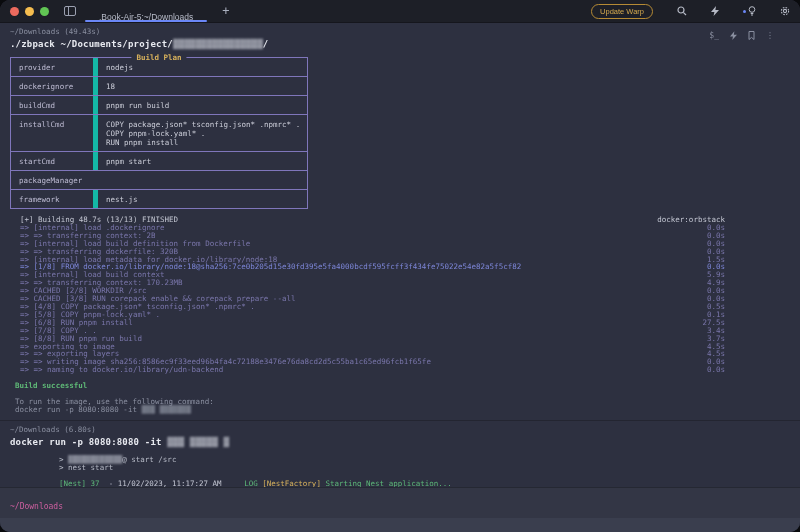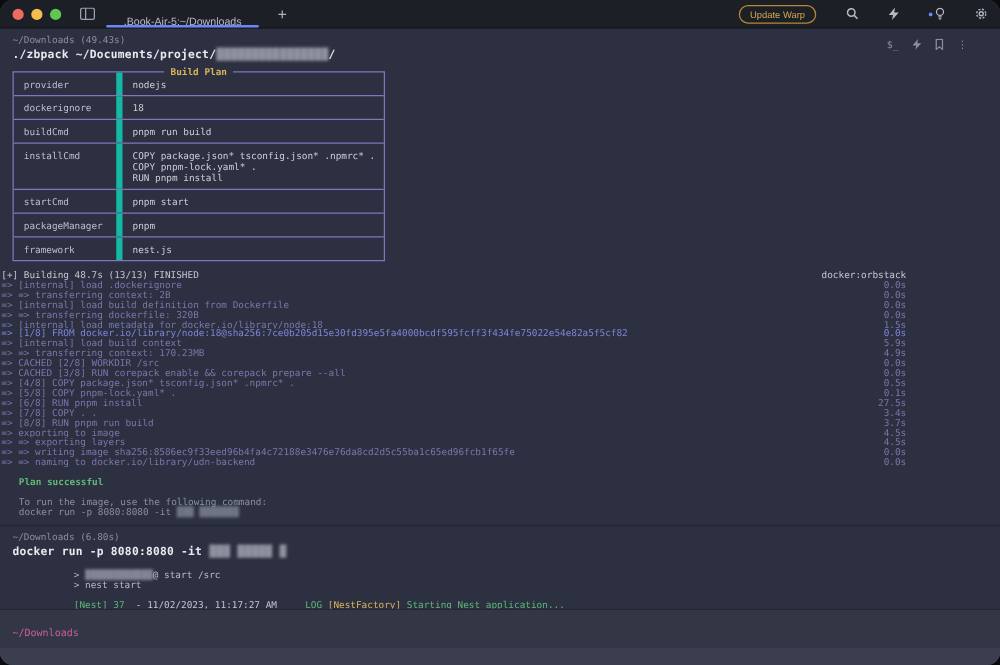--- a/index.html
+++ b/index.html
@@ -32,21 +32,21 @@
   
   .bp{position:relative;margin:8px 0 0 10px;width:296px;border:1px solid #7f76bb;font-size:7.5px;}
   .bp-title{position:absolute;top:-5px;left:50%;transform:translateX(-50%);background:#2d3040;
     padding:0 5px;color:#d8b25c;font-weight:bold;white-space:nowrap;}
   .bp-row{display:flex;border-bottom:1px solid #7f76bb;}
   .bp-row:last-child{border-bottom:none;}
   .bp-key{width:74px;flex-shrink:0;padding:4.5px 0 4.5px 8px;color:#bfbdd4;}
   .bp-val{flex:1;border-left:5px solid #14b8a6;padding:4.5px 0 4.5px 8px;color:#ccced9;
     white-space:pre-line;line-height:9px;}
   
-  .dock{margin-top:7px;padding:0 75px 0 1px;font-size:7.5px;line-height:7.9px;color:#7a76ab;}
+  .dock{margin-top:7px;padding:0 75px 0 20px;font-size:7.5px;line-height:7.9px;color:#7a76ab;}
   .dhead{display:flex;color:#c3c6d2;}
   .dhead .builder{margin-left:auto;}
   .dline{display:flex;}
   .dtext{white-space:pre;overflow:hidden;}
   .dtime{margin-left:auto;padding-left:8px;}
   .blue{color:#7d86d8;}
   .blank{height:7.9px;}
   .success{color:#5fba77;font-weight:bold;padding-left:15px;font-size:7.5px;line-height:7.9px;}
   .dim{color:#8a8fa0;padding-left:15px;font-size:7.5px;line-height:7.9px;white-space:pre;}
   .dim .redact{color:#9aa0ae;}
@@ -155,21 +155,20 @@
         <div class="bp-val">COPY package.json* tsconfig.json* .npmrc* .
 COPY pnpm-lock.yaml* .
 RUN pnpm install</div>
       </div>
       <div class="bp-row">
         <div class="bp-key">startCmd</div>
         <div class="bp-val">pnpm start</div>
       </div>
       <div class="bp-row">
         <div class="bp-key">packageManager</div>
-        <div class="bp-val">pnpm</div>
       </div>
       <div class="bp-row">
         <div class="bp-key">framework</div>
         <div class="bp-val">nest.js</div>
       </div>
     </div>
 
     <div class="dock">
       <div class="dhead">
         <span>[+] Building 48.7s (13/13) FINISHED</span>
@@ -247,21 +246,21 @@
           <span class="dtext">=&gt; =&gt; writing image sha256:8586ec9f33eed96b4fa4c72188e3476e76da8cd2d5c55ba1c65ed96fcb1f65fe</span>
           <span class="dtime">0.0s</span>
         </div>
       <div class="dline">
           <span class="dtext">=&gt; =&gt; naming to docker.io/library/udn-backend</span>
           <span class="dtime">0.0s</span>
         </div>
     </div>
 
     <div class="blank"></div>
-    <div class="success">Plan successful</div>
+    <div class="success">Build successful</div>
     <div class="blank"></div>
     <div class="dim">To run the image, use the following command:</div>
     <div class="dim"><span>docker run -p 8080:8080 -it </span><span class="redact">▓▓▓ ▓▓▓▓▓▓▓</span></div>
 
     <div class="sep"></div>
 
     <div>
       <div class="ctx">~/Downloads (6.80s)</div>
       <div class="cmd"><span>docker run -p 8080:8080 -it </span><span class="redact">▓▓▓ ▓▓▓▓▓ ▓</span></div>
     </div>

